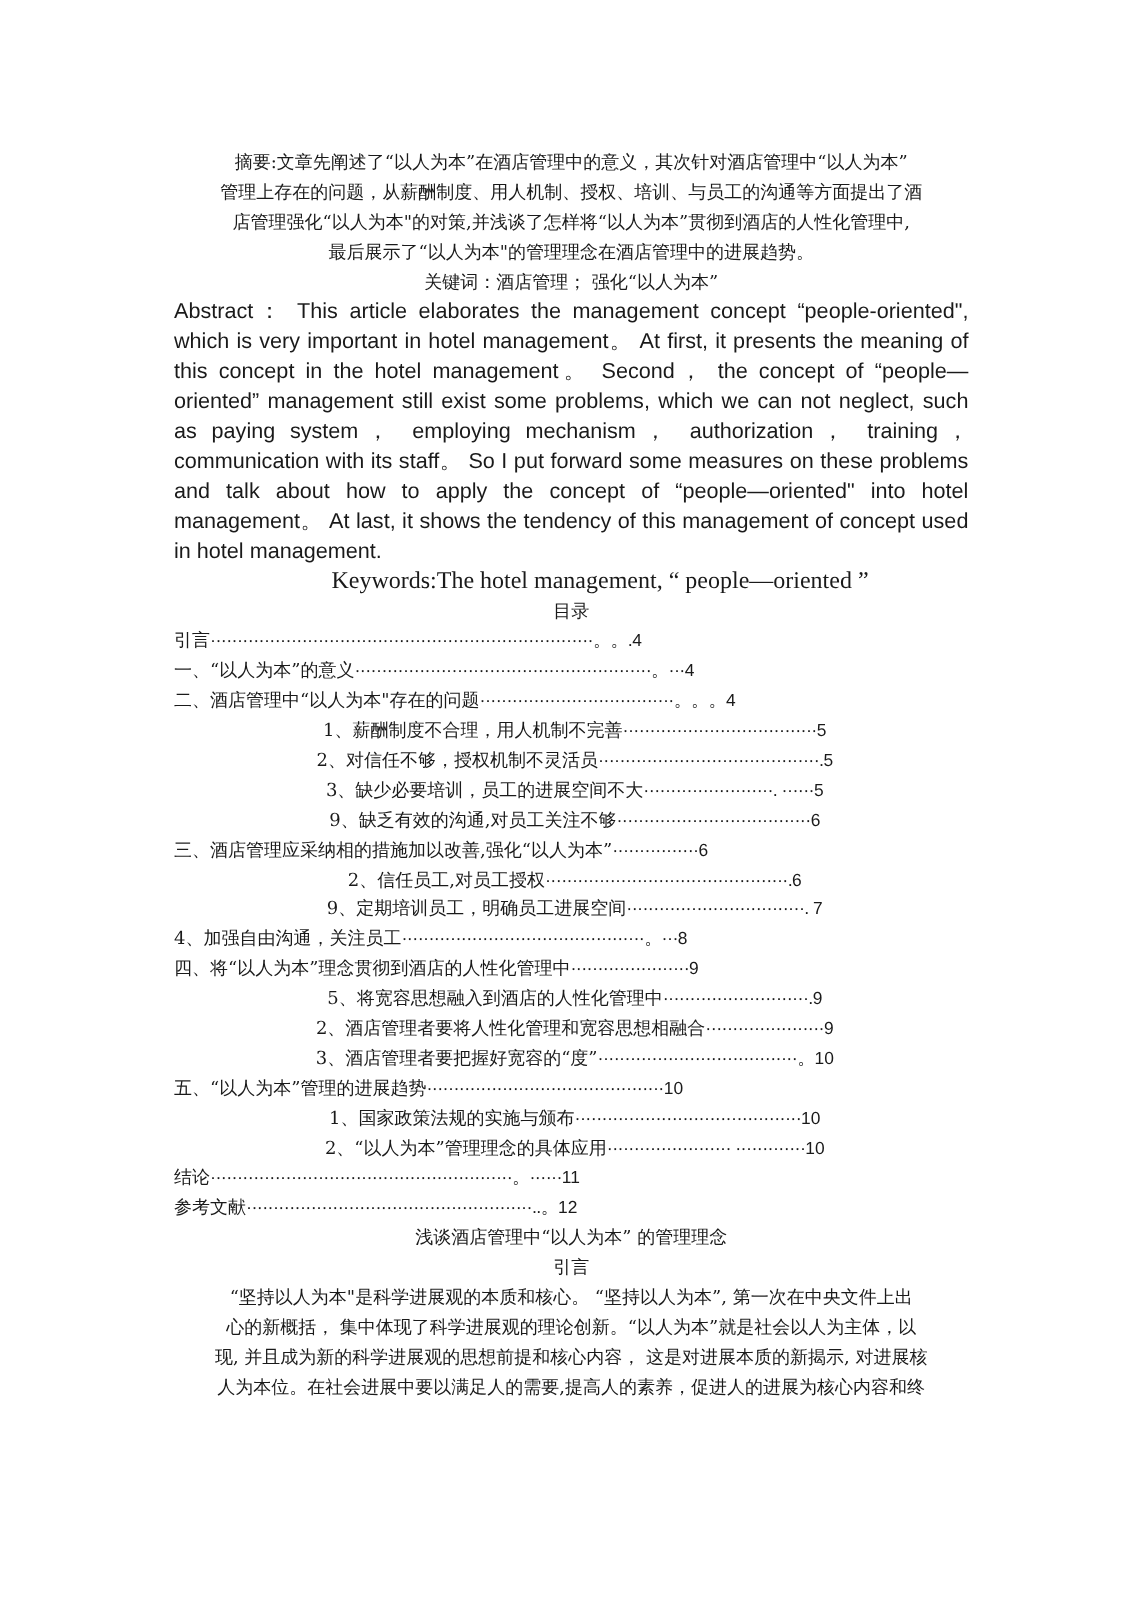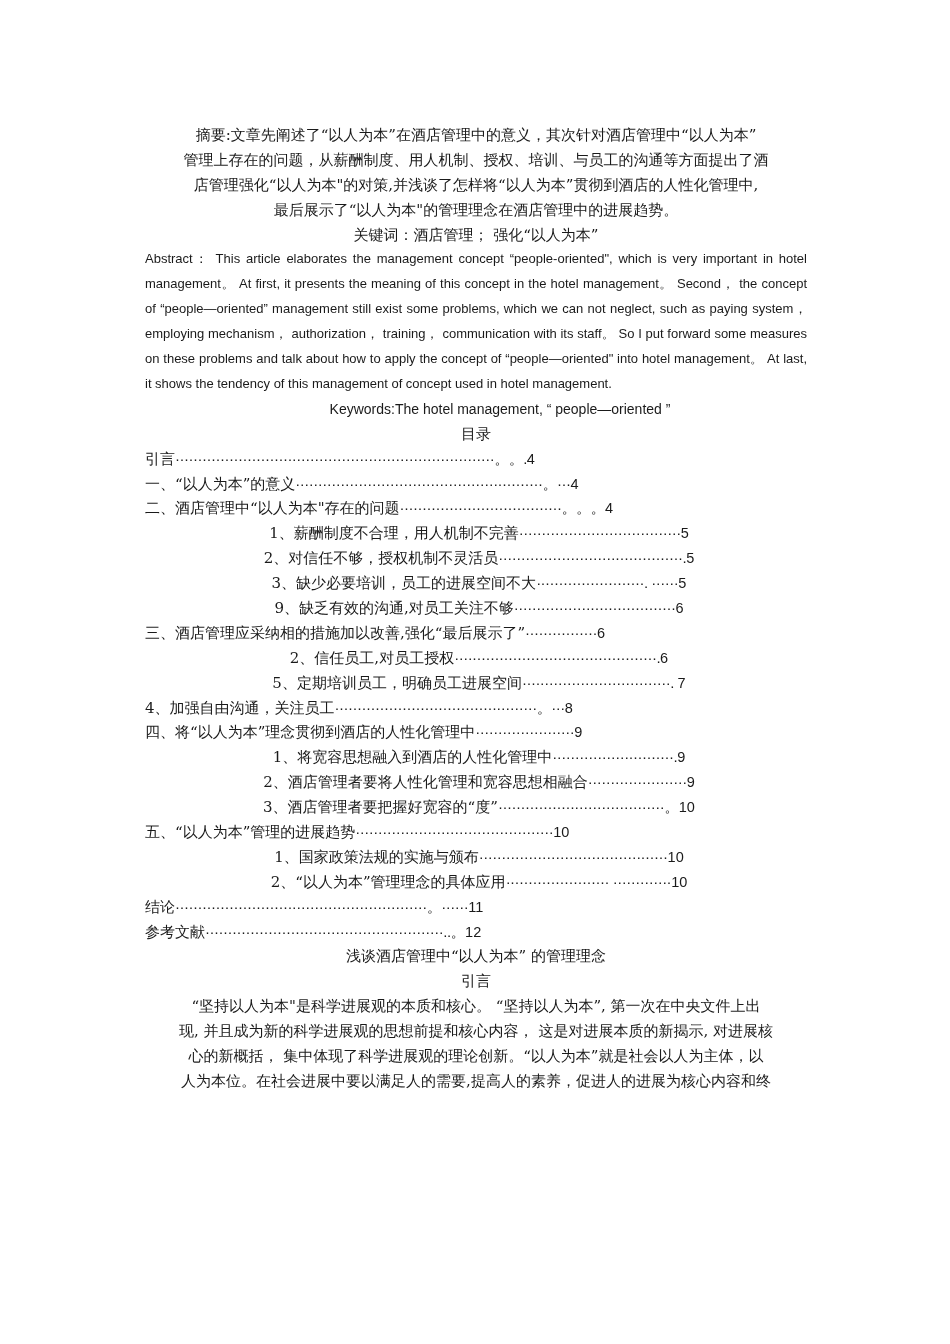--- a/index.html
+++ b/index.html
@@ -1,20 +1,20 @@
 <!DOCTYPE html>
 <html><head>
 <meta charset="utf-8">
 <style>
   html, body { margin: 0; padding: 0; background: #ffffff; }
   body { width: 950px; height: 1344px; position: relative; overflow: hidden; color: #1a1a1a; }
   .page { position: absolute; left: 145px; top: 123px; width: 662px; font-family: "DejaVu Serif", serif; font-size: 15px; }
   .line { height: 24.9px; line-height: 24.9px; white-space: nowrap; overflow: visible; text-align: center; }
-  .en { font-family: "Liberation Sans", sans-serif; font-size: 13px; line-height: 24.9px; text-align: justify; text-align-last: left; }
-  .en-kw { font-family: Liberation Sans, sans-serif; font-size: 14px; margin-left: 48px; }
+  .en { font-family: "Liberation Sans", sans-serif; font-size: 18px; line-height: 24.9px; text-align: justify; text-align-last: left; }
+  .en-kw { font-family: Liberation Serif, serif; font-size: 20px; margin-left: 48px; }
   .toc-item { height: 24.9px; line-height: 24.9px; white-space: nowrap; }
   .toc-item.sub { padding-left: 6px; text-align: center; }
   .toc-label { font-family: "DejaVu Serif", serif; }
   .toc-lead { font-family: "Liberation Sans", sans-serif; letter-spacing: -0.5px; }
   .toc-page { font-family: "Liberation Sans", sans-serif; font-size: 14.5px; }
 </style>
 </head>
 <body>
 
 <div class="page">
@@ -35,38 +35,38 @@
   <div>
     <div class="line">目录</div>
     <div id="toc-list">
         <div class="toc-item"><span class="toc-label">引言</span><span class="toc-lead">·······································································。。.</span><span class="toc-page">4</span></div>
         <div class="toc-item"><span class="toc-label">一、“以人为本”的意义</span><span class="toc-lead">·······················································。···</span><span class="toc-page">4</span></div>
         <div class="toc-item"><span class="toc-label">二、酒店管理中“以人为本"存在的问题</span><span class="toc-lead">····································。。。</span><span class="toc-page">4</span></div>
         <div class="toc-item sub"><span class="toc-label">1、薪酬制度不合理，用人机制不完善</span><span class="toc-lead">····································</span><span class="toc-page">5</span></div>
         <div class="toc-item sub"><span class="toc-label">2、对信任不够，授权机制不灵活员</span><span class="toc-lead">·········································.</span><span class="toc-page">5</span></div>
         <div class="toc-item sub"><span class="toc-label">3、缺少必要培训，员工的进展空间不大</span><span class="toc-lead">························.      ······</span><span class="toc-page">5</span></div>
         <div class="toc-item sub"><span class="toc-label">9、缺乏有效的沟通,对员工关注不够</span><span class="toc-lead">····································</span><span class="toc-page">6</span></div>
-        <div class="toc-item"><span class="toc-label">三、酒店管理应采纳相的措施加以改善,强化“最后展示了”</span><span class="toc-lead">················</span><span class="toc-page">6</span></div>
+        <div class="toc-item"><span class="toc-label">三、酒店管理应采纳相的措施加以改善,强化“以人为本”</span><span class="toc-lead">················</span><span class="toc-page">6</span></div>
         <div class="toc-item sub"><span class="toc-label">2、信任员工,对员工授权</span><span class="toc-lead">·············································.</span><span class="toc-page">6</span></div>
-        <div class="toc-item sub"><span class="toc-label">5、定期培训员工，明确员工进展空间</span><span class="toc-lead">·································. </span><span class="toc-page">7</span></div>
+        <div class="toc-item sub"><span class="toc-label">9、定期培训员工，明确员工进展空间</span><span class="toc-lead">·································. </span><span class="toc-page">7</span></div>
         <div class="toc-item"><span class="toc-label">4、加强自由沟通，关注员工</span><span class="toc-lead">·············································。···</span><span class="toc-page">8</span></div>
         <div class="toc-item"><span class="toc-label">四、将“以人为本”理念贯彻到酒店的人性化管理中</span><span class="toc-lead">······················</span><span class="toc-page">9</span></div>
-        <div class="toc-item sub"><span class="toc-label">1、将宽容思想融入到酒店的人性化管理中</span><span class="toc-lead">···························.</span><span class="toc-page">9</span></div>
+        <div class="toc-item sub"><span class="toc-label">5、将宽容思想融入到酒店的人性化管理中</span><span class="toc-lead">···························.</span><span class="toc-page">9</span></div>
         <div class="toc-item sub"><span class="toc-label">2、酒店管理者要将人性化管理和宽容思想相融合</span><span class="toc-lead">······················</span><span class="toc-page">9</span></div>
         <div class="toc-item sub"><span class="toc-label">3、酒店管理者要把握好宽容的“度”</span><span class="toc-lead">·····································。</span><span class="toc-page">10</span></div>
         <div class="toc-item"><span class="toc-label">五、“以人为本”管理的进展趋势</span><span class="toc-lead">············································</span><span class="toc-page">10</span></div>
         <div class="toc-item sub"><span class="toc-label">1、国家政策法规的实施与颁布</span><span class="toc-lead">··········································</span><span class="toc-page">10</span></div>
         <div class="toc-item sub"><span class="toc-label">2、“以人为本”管理理念的具体应用</span><span class="toc-lead">······················· ·············</span><span class="toc-page">10</span></div>
         <div class="toc-item"><span class="toc-label">结论</span><span class="toc-lead">························································。······</span><span class="toc-page">11</span></div>
         <div class="toc-item"><span class="toc-label">参考文献</span><span class="toc-lead">·····················································..。</span><span class="toc-page">12</span></div>
       </div>
   </div>
 
   <div>
     <div class="line">浅谈酒店管理中“以人为本” 的管理理念</div>
     <div class="line">引言</div>
     <div class="line">“坚持以人为本"是科学进展观的本质和核心。 “坚持以人为本”, 第一次在中央文件上出</div>
+    <div class="line">心的新概括， 集中体现了科学进展观的理论创新。“以人为本”就是社会以人为主体，以</div>
     <div class="line">现, 并且成为新的科学进展观的思想前提和核心内容， 这是对进展本质的新揭示, 对进展核</div>
-    <div class="line">心的新概括， 集中体现了科学进展观的理论创新。“以人为本”就是社会以人为主体，以</div>
     <div class="line">人为本位。在社会进展中要以满足人的需要,提高人的素养，促进人的进展为核心内容和终</div>
   </div>
 
 </div>
 
 </body></html>

